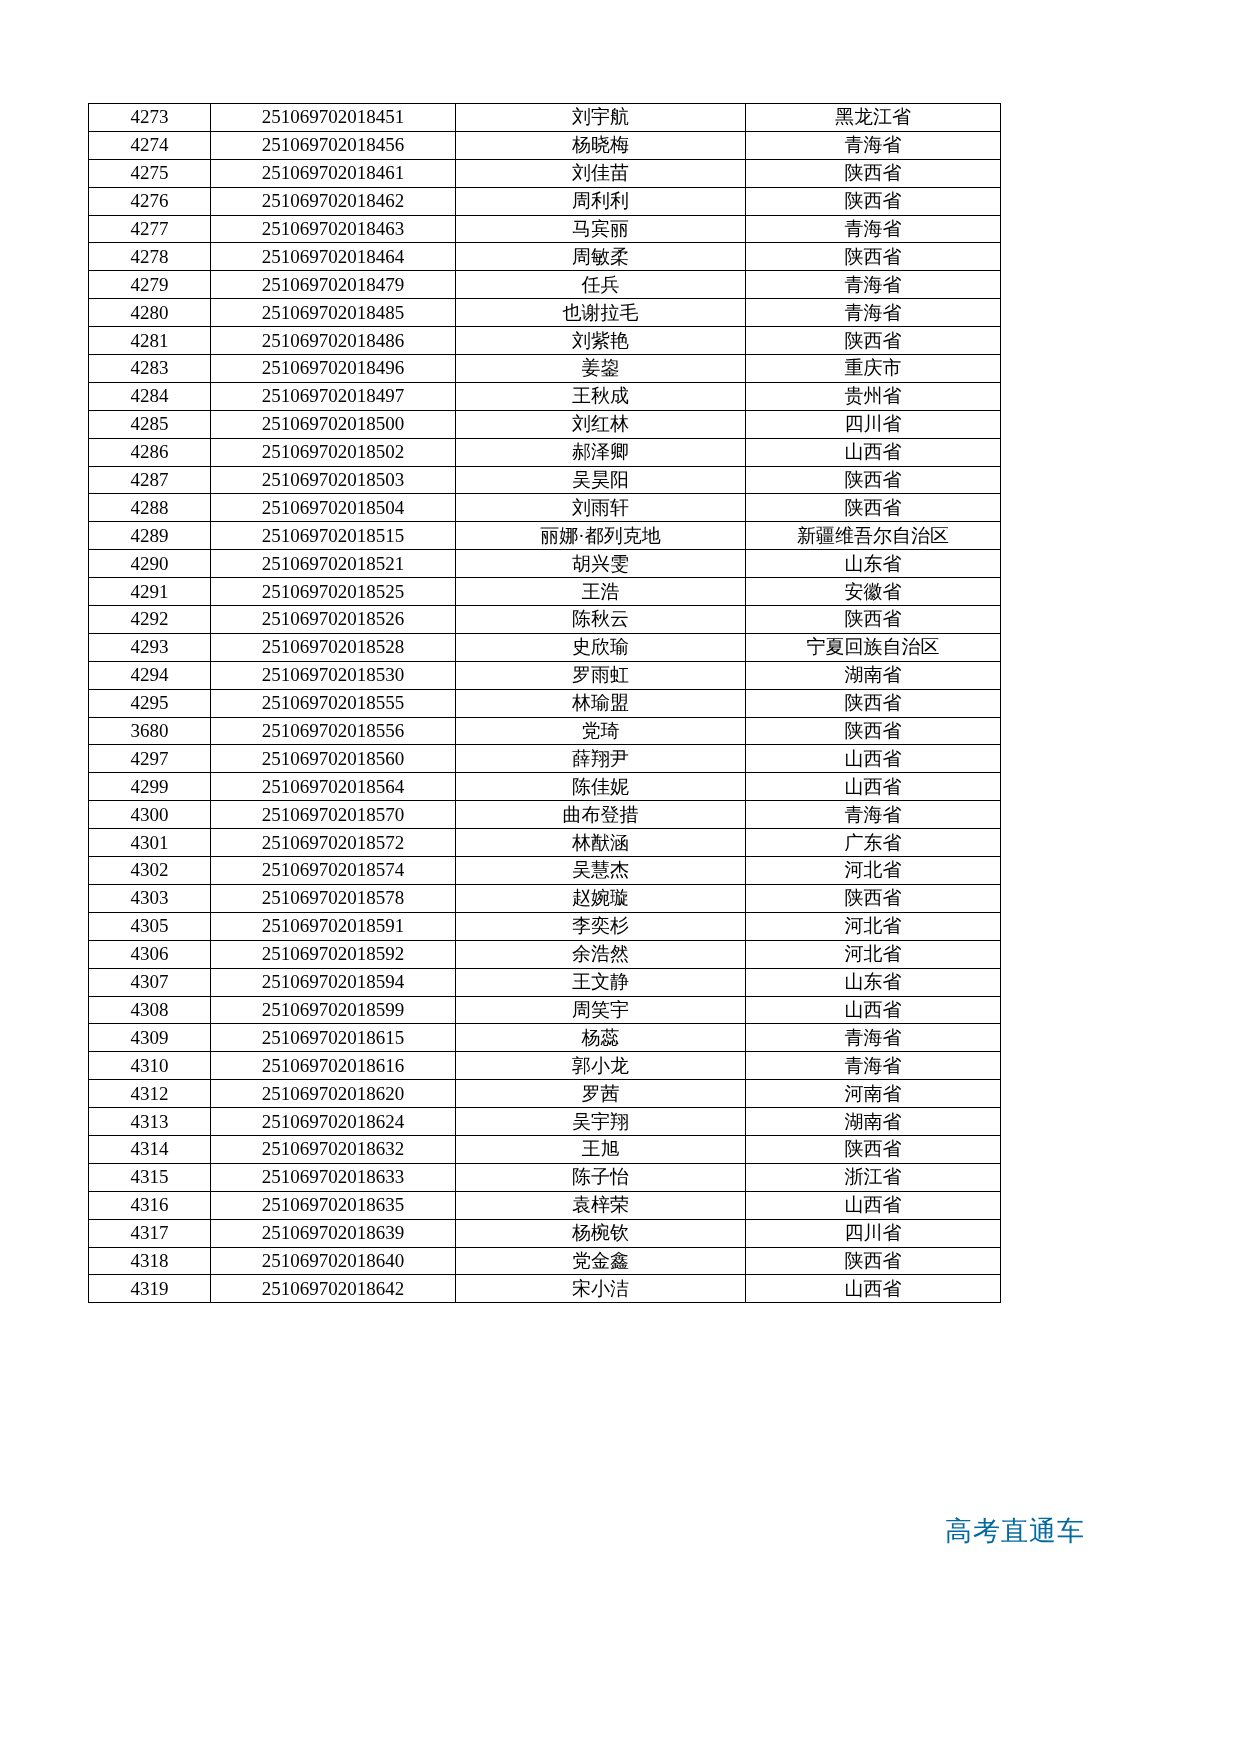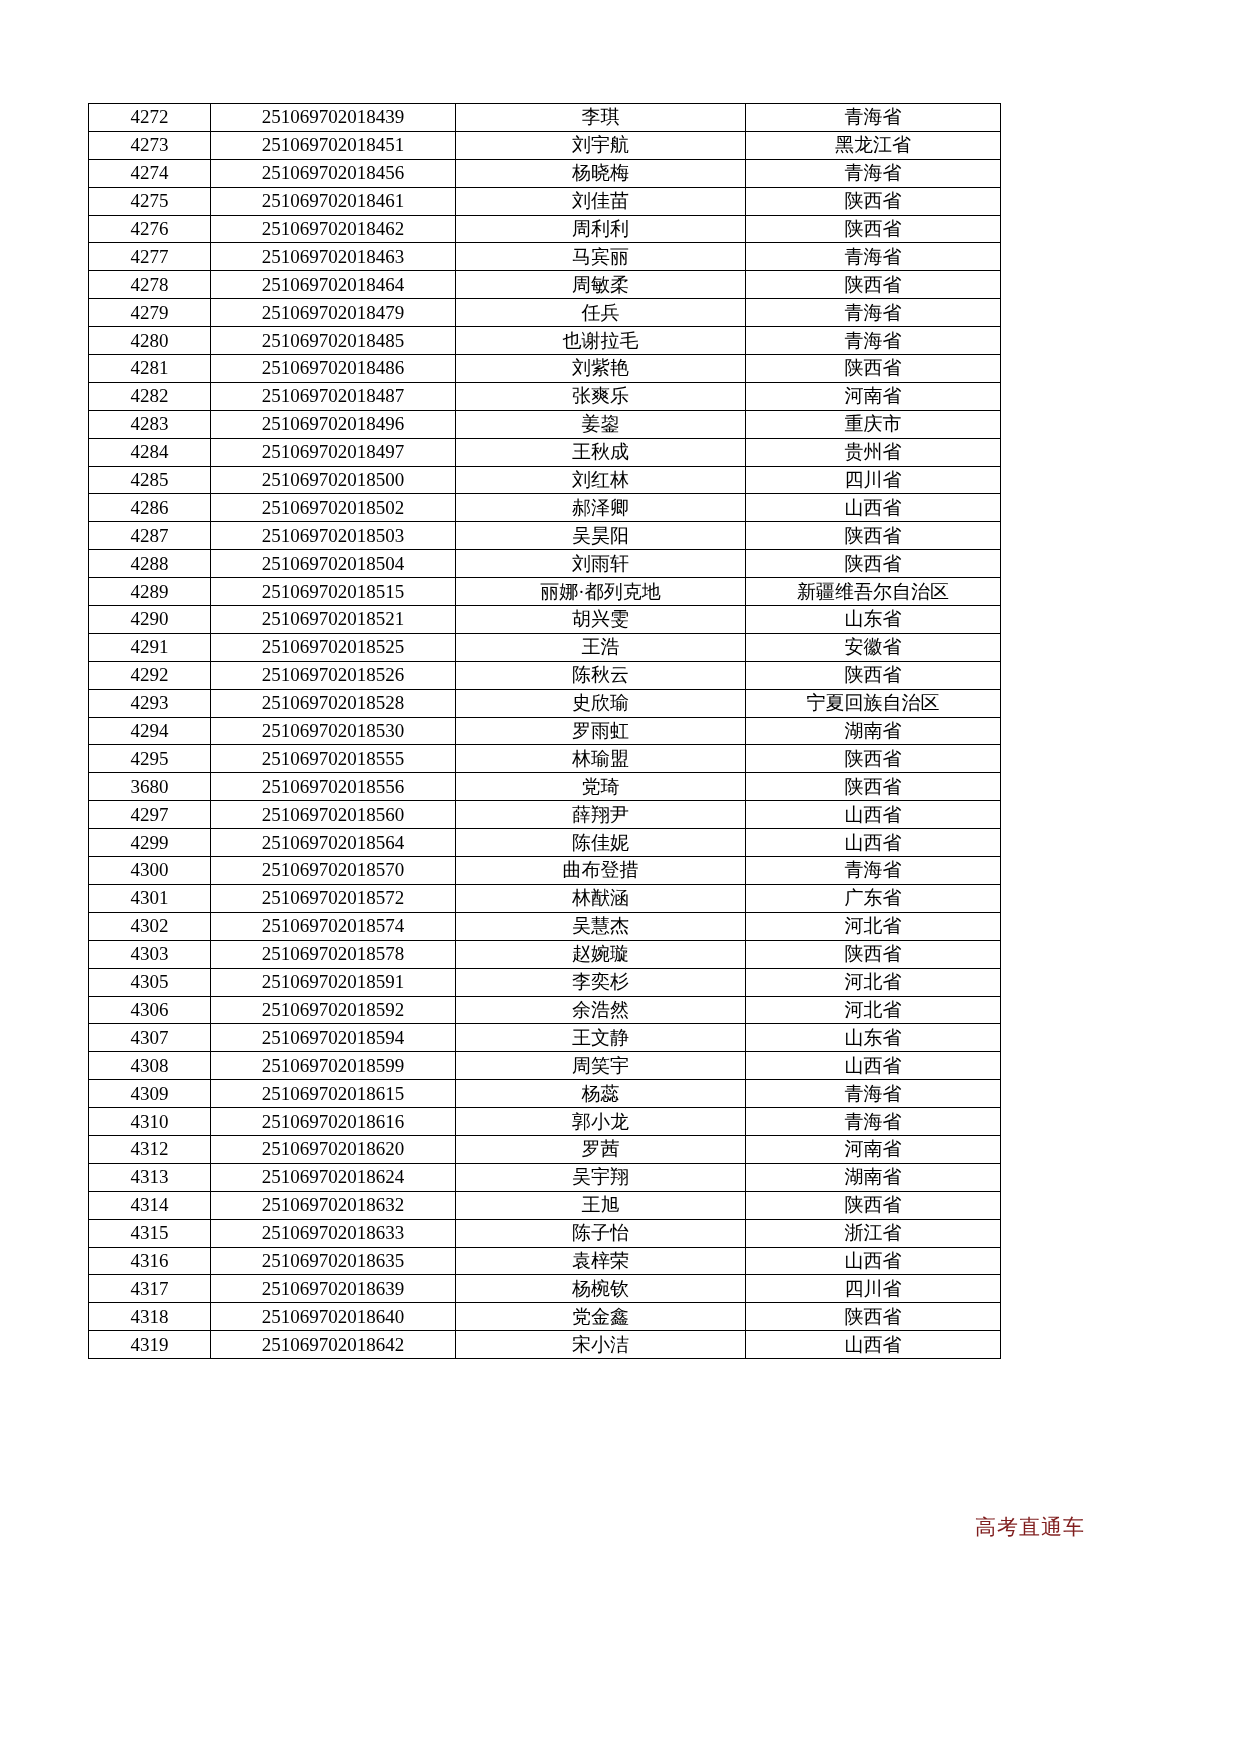--- a/index.html
+++ b/index.html
@@ -35,46 +35,40 @@
     overflow: hidden;
   }
   .col-index    { width: 122px; }
   .col-examno   { width: 245px; }
   .col-name     { width: 290px; }
   .col-province { width: 255px; }
   .watermark {
     position: absolute;
     right: 156px;
     top: 1513px;
-    font-size: 21px;
-    color: #7f1d1d;
+    font-size: 27px;
+    color: #0369a1;
     letter-spacing: 1px;
     font-family: "Liberation Sans", "DejaVu Sans", sans-serif;
   }
 </style>
 </head>
 <body>
 
 <div class="page">
 
   <table class="roster-table">
     <colgroup>
       <col class="col-index">
       <col class="col-examno">
       <col class="col-name">
       <col class="col-province">
     </colgroup>
     <tbody>
         <tr>
-          <td>4272</td>
-          <td>251069702018439</td>
-          <td>李琪</td>
-          <td>青海省</td>
-        </tr>
-        <tr>
           <td>4273</td>
           <td>251069702018451</td>
           <td>刘宇航</td>
           <td>黑龙江省</td>
         </tr>
         <tr>
           <td>4274</td>
           <td>251069702018456</td>
           <td>杨晓梅</td>
           <td>青海省</td>
@@ -115,26 +109,20 @@
           <td>也谢拉毛</td>
           <td>青海省</td>
         </tr>
         <tr>
           <td>4281</td>
           <td>251069702018486</td>
           <td>刘紫艳</td>
           <td>陕西省</td>
         </tr>
         <tr>
-          <td>4282</td>
-          <td>251069702018487</td>
-          <td>张爽乐</td>
-          <td>河南省</td>
-        </tr>
-        <tr>
           <td>4283</td>
           <td>251069702018496</td>
           <td>姜鋆</td>
           <td>重庆市</td>
         </tr>
         <tr>
           <td>4284</td>
           <td>251069702018497</td>
           <td>王秋成</td>
           <td>贵州省</td>

